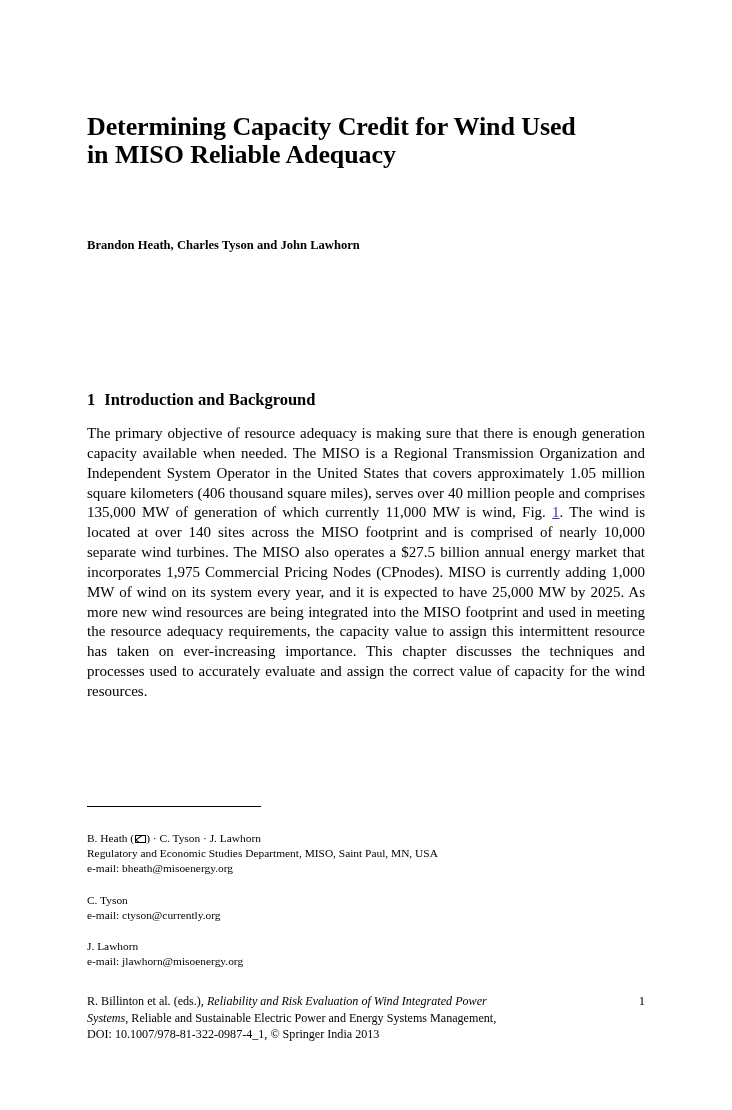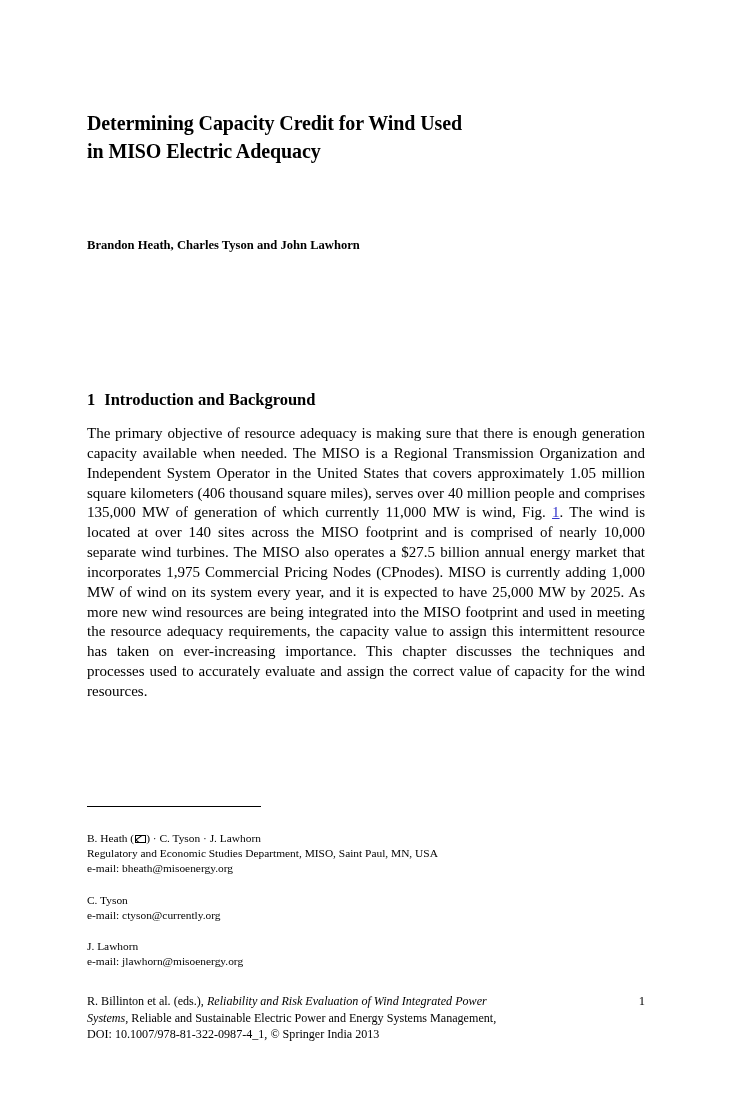--- a/index.html
+++ b/index.html
@@ -23,21 +23,21 @@
     height: 1110px;
     background: #fff;
   }
 
   
   .chapter-title {
     position: absolute;
     left: 87px;
     top: 96px;
     width: 560px;
-    font-size: 20px;
+    font-size: 26px;
     font-weight: bold;
     line-height: 28px;
     letter-spacing: -0.1px;
   }
   .chapter-title .line2 { display: block; }
 
   
   .authors {
     position: absolute;
     left: 87px;
@@ -149,21 +149,21 @@
     line-height: 16.6px;
   }
 </style>
 </head>
 <body>
 
 <div class="page">
 
   <h1 class="chapter-title">
     <span>Determining Capacity Credit for Wind Used</span>
-    <span class="line2">in MISO Electric Adequacy</span>
+    <span class="line2">in MISO Reliable Adequacy</span>
   </h1>
 
   <div class="authors">Brandon Heath, Charles Tyson and John Lawhorn</div>
 
   <h2 class="section-heading">
     <span class="num">1</span><span>Introduction and Background</span>
   </h2>
 
   <div class="body-text">
     <p><span>The primary objective of resource adequacy is making sure that there is enough generation capacity available when needed. The MISO is a Regional Transmission Organization and Independent System Operator in the United States that covers approximately 1.05 million square kilometers (406 thousand square miles), serves over 40 million people and comprises 135,000 MW of generation of which currently 11,000 MW is wind, Fig. </span><a class="figref" href="#">1</a><span>. The wind is located at over 140 sites across the MISO footprint and is comprised of nearly 10,000 separate wind turbines. The MISO also operates a $27.5 billion annual energy market that incorporates 1,975 Commercial Pricing Nodes (CPnodes). MISO is currently adding 1,000 MW of wind on its system every year, and it is expected to have 25,000 MW by 2025. As more new wind resources are being integrated into the MISO footprint and used in meeting the resource adequacy requirements, the capacity value to assign this intermittent resource has taken on ever-increasing importance. This chapter discusses the techniques and processes used to accurately evaluate and assign the correct value of capacity for the wind resources.</span></p>

